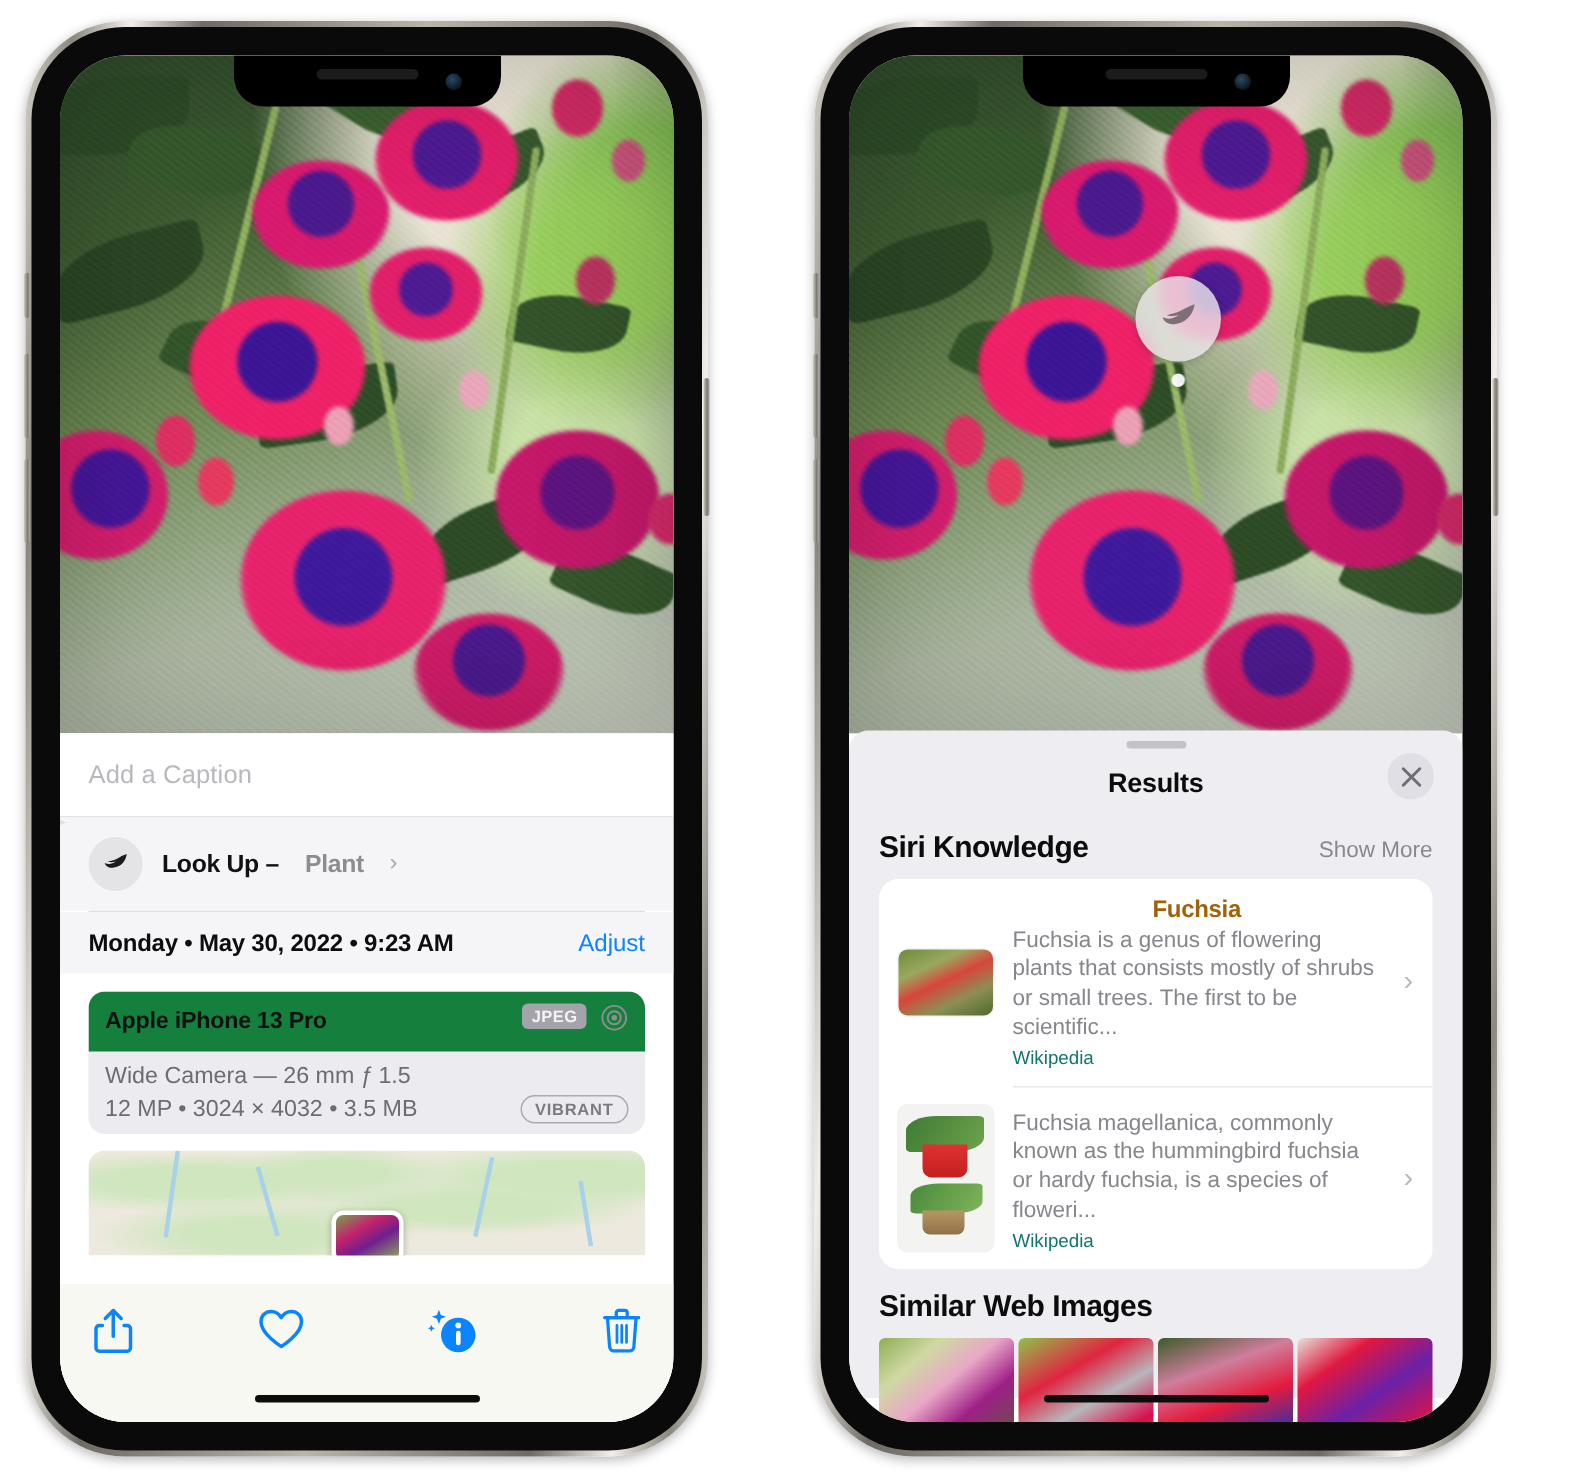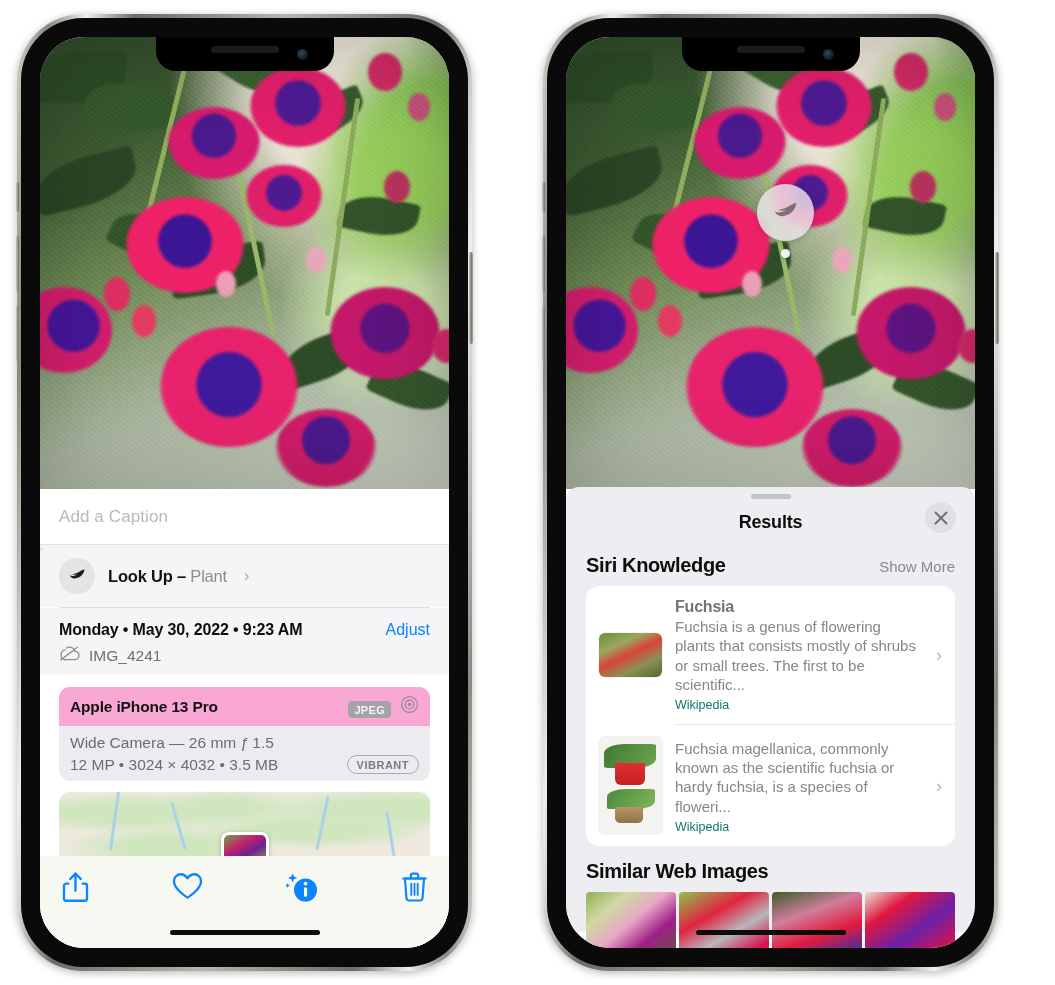--- a/index.html
+++ b/index.html
@@ -96,41 +96,41 @@
     height:62px; display:flex; align-items:center; gap:13px;
     padding:0 19px; background:#f5f5f7; position:relative;
   }
   .leaf-chip {
     width:36px; height:36px; border-radius:50%; background:#e4e4e7;
     display:flex; align-items:center; justify-content:center; position:relative;
   }
   .spark { position:absolute; color:#e0e0e4; font-size:18px; line-height:1; }
   .spark.s1 { left:-10px; top:-5px; font-size:19px; }
   .lookup-text { font-size:16.5px; font-weight:700; color:#111; letter-spacing:-.2px; }
-  .lookup-text .kind { font-weight:400; color:#8c8c91; }
+  .lookup-text .kind { font-weight:700; color:#8c8c91;margin-left:13px; }
   .chev-gray { color:#a9a9ae; font-size:16px; margin-left:4px; }
 
   .hr { height:1px; background:#dfdfe3; margin:0 19px; }
 
   .meta { background:#f5f5f7; padding:13px 19px 10px; }
   .meta-top { display:flex; justify-content:space-between; align-items:baseline; }
   .meta-date { font-size:16px; font-weight:700; color:#0d0d0d; letter-spacing:-.15px; }
   .adjust { font-size:16px; color:#0a84ff; }
   .meta-file { display:flex; align-items:center; gap:9px; margin-top:7px; }
   .filename { font-size:15.5px; color:#6e6e73; }
 
   .camcard {
     margin:12px 19px 0; background:#ececf0; border-radius:11px; overflow:hidden;
   }
   .cam-h {
     display:flex; align-items:center; justify-content:space-between;
-    padding:8px 11px; background:#f9a8d4;
+    padding:8px 11px; background:#15803d;
   }
   .cam-title { font-size:15.5px; font-weight:700; color:#121212; letter-spacing:-.15px; }
-  .cam-h-right { display:flex; align-items:flex-end; gap:9px; }
+  .cam-h-right { display:flex; align-items:flex-start; gap:9px; }
   .badge-jpeg {
     background:#a3a3a9; color:#f4f4f6; font-size:11px; font-weight:700;
     padding:2.5px 6px; border-radius:4px; letter-spacing:.3px;
   }
   .cam-b { padding:8px 11px 7px; }
   .cam-line1 { font-size:15.5px; color:#6c6c72; }
   .cam-line2-wrap { display:flex; align-items:center; justify-content:space-between; margin-top:3px; }
   .cam-line2 { font-size:15.5px; color:#6c6c72; }
   .badge-vib {
     border:1px solid #a9a9af; color:#7a7a80; font-size:11px; font-weight:600;
@@ -200,21 +200,21 @@
   .sec-title { font-size:20px; font-weight:700; color:#0c0c0c; letter-spacing:-.35px; }
   .show-more { font-size:15px; color:#888890; }
 
   .kcard { margin:0 20px; background:#fff; border-radius:13px; overflow:hidden; }
   .krow { display:flex; align-items:center; gap:13px; padding:12px 13px; }
   .kthumb { border-radius:6px; flex:0 0 auto; overflow:hidden; box-shadow:0 0 0 1px rgba(0,0,0,.05); }
   .kthumb.a { width:63px; height:44px;
     background: linear-gradient(155deg,#6d8a3a 0%, #9aa85f 28%, #d8453a 48%, #8c8f54 72%, #4e6a2c 100%); }
   .kthumb.b { width:63px; height:97px; background:#f3f3f1; position:relative; }
   .kbody { flex:1; min-width:0; }
-  .kname { font-size:16px; font-weight:700; color:#737373; letter-spacing:-.2px; }
+  .kname { font-size:16px; font-weight:700; color:#a16207; letter-spacing:-.2px;text-align:center; }
   .kdesc { font-size:15px; color:#86868c; line-height:1.29; margin-top:1px; }
   .ksrc  { font-size:12.5px; color:#0f766e; margin-top:4px; }
   .kchev { color:#b6b6bc; font-size:19px; flex:0 0 auto; padding-left:2px; }
   .kdiv { height:1px; background:#e7e7ea; margin-left:89px; }
 
   .webrow { display:flex; gap:3px; padding:0 20px; margin-top:2px; }
   .wimg { flex:1; height:86px; border-radius:4px; }
   .wimg.i1 { background: linear-gradient(140deg,#8fae55 0%, #cfd9a2 22%, #e8a8c6 42%, #9e1f86 62%, #4d6b2a 100%); }
   .wimg.i2 { background: linear-gradient(150deg,#8fc24a 0%, #e02440 30%, #b7b7bb 52%, #d8104c 74%, #e8467a 100%); }
   .wimg.i3 { background: linear-gradient(160deg,#3d5c2a 0%, #cf7e9c 28%, #e31b3f 52%, #5f2a8e 72%, #2f4a24 100%); }
@@ -307,30 +307,20 @@
           </span>
           <span class="chev-gray">›</span>
         </div>
 
         <div class="hr"></div>
 
         <div class="meta">
           <div class="meta-top">
             <span class="meta-date">Monday • May 30, 2022 • 9:23 AM</span>
             <span class="adjust">Adjust</span>
-          </div>
-          <div class="meta-file">
-            <span>
-              <svg width="21" height="15" viewBox="0 0 24 17" aria-hidden="true">
-                <path d="M6.6 15.5h11.1c2.9 0 5.1-2.1 5.1-4.8 0-2.6-2-4.6-4.6-4.7-.8-2.8-3.2-4.7-6.2-4.7-1.4 0-2.6.4-3.6 1.1" fill="none" stroke="#8e8e93" stroke-width="1.5" stroke-linecap="round"></path>
-                <path d="M6.9 4.3C4.2 5 2.3 7.2 2.3 9.9c0 3.1 2.3 5.6 5.2 5.6" fill="none" stroke="#8e8e93" stroke-width="1.5" stroke-linecap="round"></path>
-                <line x1="2" y1="15.8" x2="21" y2="1.3" stroke="#8e8e93" stroke-width="1.5" stroke-linecap="round"></line>
-              </svg>
-            </span>
-            <span class="filename">IMG_4241</span>
           </div>
         </div>
 
         <div class="camcard">
           <div class="cam-h">
             <span class="cam-title">Apple iPhone 13 Pro</span>
             <span class="cam-h-right">
               <span class="badge-jpeg">JPEG</span>
               <span>
                 <svg width="19" height="19" viewBox="0 0 24 24" aria-hidden="true">
@@ -481,21 +471,21 @@
           </div>
           <div class="kdiv"></div>
           <div class="krow">
             <span class="kthumb b">
               <span style="position:absolute;left:5px;top:7px;width:52px;height:24px;border-radius:40% 8% 40% 8%;background:linear-gradient(120deg,#3f7a34,#6da34c);"></span>
               <span style="position:absolute;left:16px;top:26px;width:30px;height:22px;background:linear-gradient(180deg,#e03030,#c42020);border-radius:0 0 6px 6px;"></span>
               <span style="position:absolute;left:8px;top:52px;width:48px;height:20px;border-radius:40% 8% 40% 8%;background:linear-gradient(120deg,#4a8a3c,#7fb45a);"></span>
               <span style="position:absolute;left:16px;top:70px;width:28px;height:16px;background:linear-gradient(180deg,#b79663,#8e7348);border-radius:0 0 5px 5px;"></span>
             </span>
             <span class="kbody">
-              <span class="kdesc" style="display:block">Fuchsia magellanica, commonly known as the scientific fuchsia or hardy fuchsia, is a species of floweri...</span>
+              <span class="kdesc" style="display:block">Fuchsia magellanica, commonly known as the hummingbird fuchsia or hardy fuchsia, is a species of floweri...</span>
               <span class="ksrc" style="display:block">Wikipedia</span>
             </span>
             <span class="kchev">›</span>
           </div>
         </div>
 
         <div class="sec-head" style="padding-top:14px;padding-bottom:7px;">
           <span class="sec-title">Similar Web Images</span>
         </div>
 

